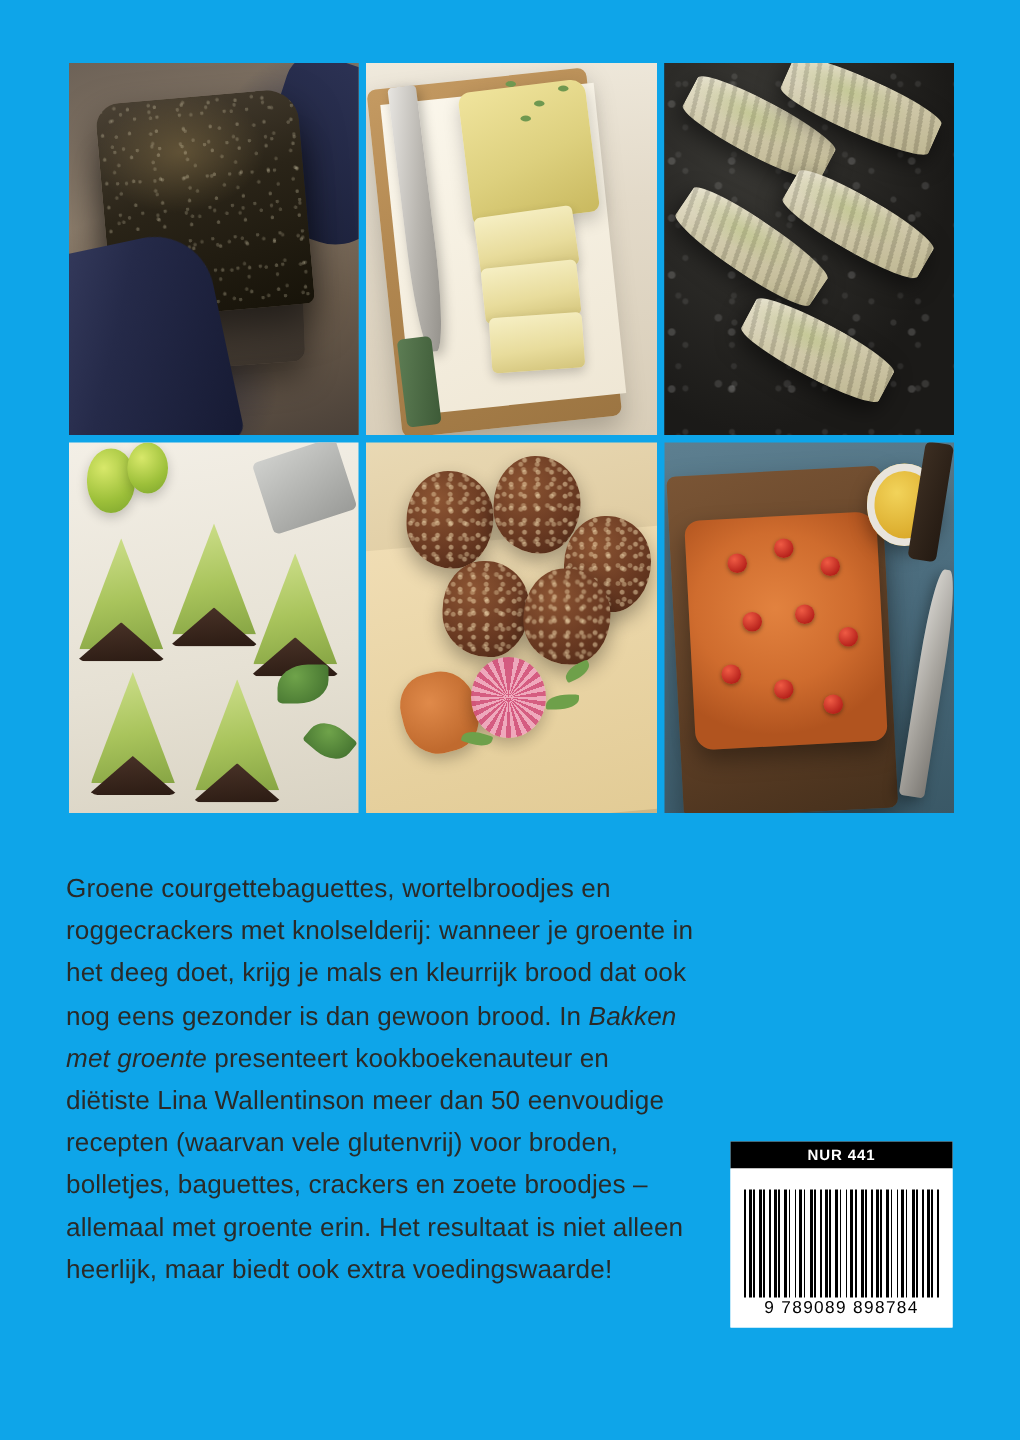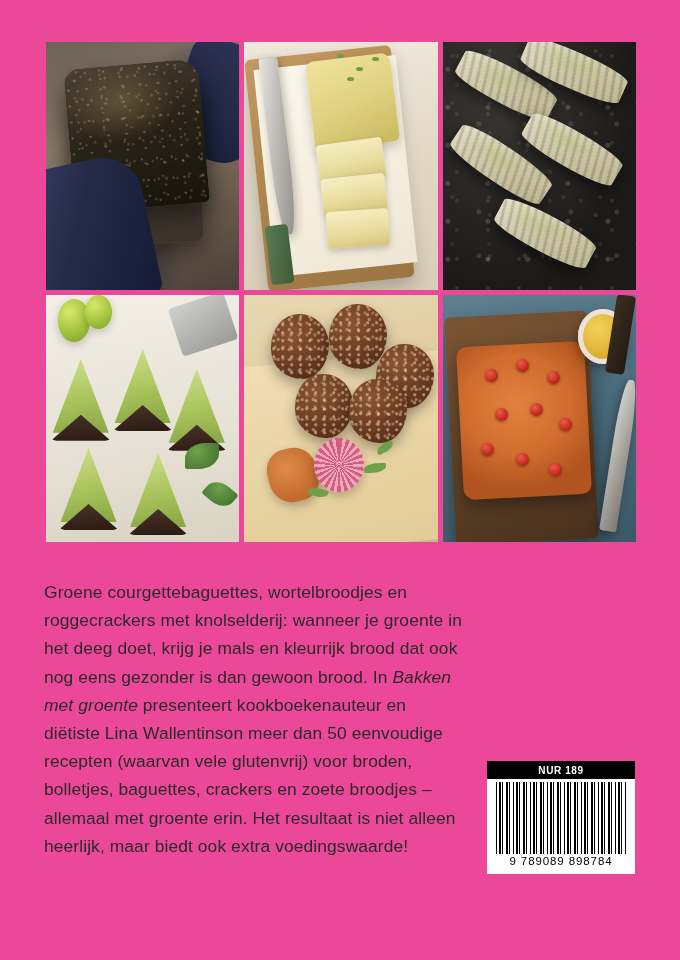--- a/index.html
+++ b/index.html
@@ -11,21 +11,21 @@
     height: 960px;
     background: #f2efe9;
     font-family: "Liberation Sans", sans-serif;
     overflow: hidden;
     position: relative;
   }
 
   .cover {
     position: absolute;
     inset: 0;
-    background: #ec4899;
+    background: #0ea5e9;
   }
 
   
   .photo-grid {
     position: absolute;
     left: 46px;
     top: 42px;
     width: 590px;
     height: 500px;
     display: grid;
@@ -378,21 +378,21 @@
     background: #000;
     color: #fff;
     font-size: 10px;
     font-weight: bold;
     letter-spacing: 0.6px;
     text-align: center;
     padding: 4px 0 3px;
   }
   .barcode-area {
     background: #fff;
-    padding: 3px 9px 2px;
+    padding: 14px 9px 2px;
   }
   .bars {
     height: 72px;
     width: 100%;
     background-repeat: repeat-x;
     background-image:
       repeating-linear-gradient(90deg,
         #000 0px, #000 1px, #fff 1px, #fff 3px,
         #000 3px, #000 5px, #fff 5px, #fff 6px,
         #000 6px, #000 7px, #fff 7px, #fff 10px,
@@ -515,20 +515,20 @@
       <div class="p6-bowl"></div>
       <div class="p6-knife"></div>
       <div class="p6-knife-handle"></div>
     </div>
 
   </div>
 
   <div class="blurb">Groene courgettebaguettes, wortelbroodjes en roggecrackers met knolselderij: wanneer je groente in het deeg doet, krijg je mals en kleurrijk brood dat ook nog eens gezonder is dan gewoon brood. In <em>Bakken met groente</em> presenteert kookboekenauteur en diëtiste Lina Wallentinson meer dan 50 eenvoudige recepten (waarvan vele glutenvrij) voor broden, bolletjes, baguettes, crackers en zoete broodjes – allemaal met groente erin. Het resultaat is niet alleen heerlijk, maar biedt ook extra voedingswaarde!</div>
 
   <div class="barcode-block">
-    <div class="nur-bar">NUR 189</div>
+    <div class="nur-bar">NUR 441</div>
     <div class="barcode-area">
       <div class="bars"></div>
       <div class="isbn-digits">9  789089  898784</div>
     </div>
   </div>
 
 </div>
 
 </body></html>

